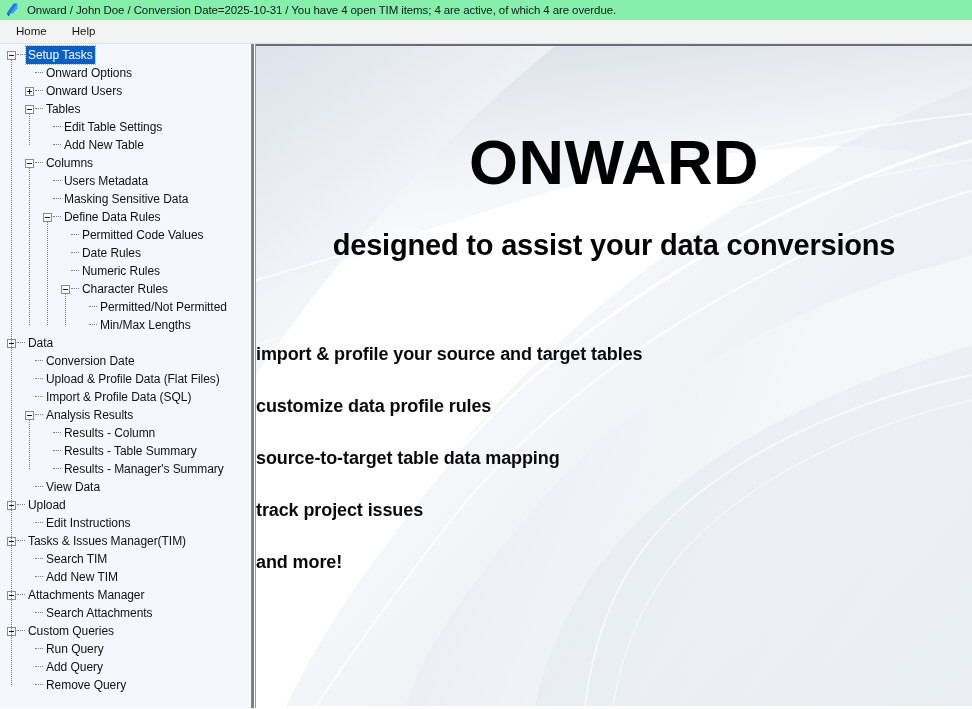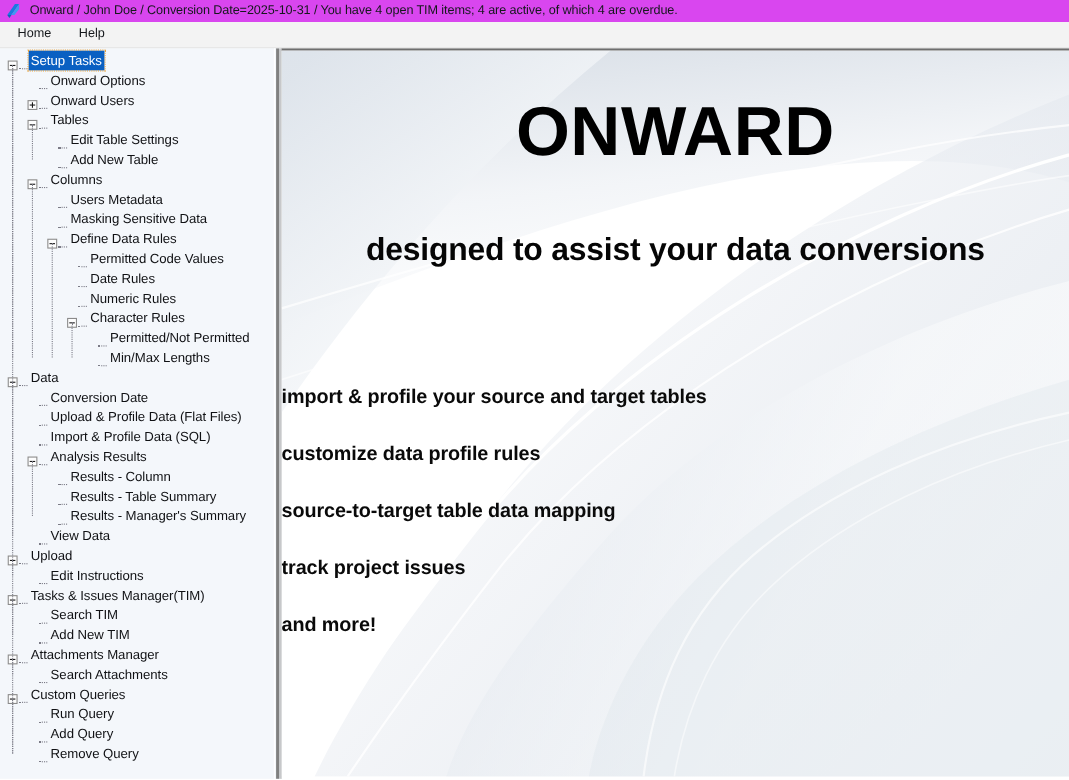--- a/index.html
+++ b/index.html
@@ -13,21 +13,21 @@
     background: #ffffff;
     font-family: "Liberation Sans", sans-serif;
     -webkit-font-smoothing: antialiased;
   }
 
   
   #titlebar {
     height: 20px;
     display: flex;
     align-items: center;
-    background: #d946ef;
+    background: #86efac;
     padding-left: 4px;
     box-sizing: border-box;
   }
   #app-icon {
     width: 16px;
     height: 16px;
     flex: 0 0 16px;
     position: relative;
     margin-right: 7px;
   }
@@ -85,21 +85,21 @@
     content: "";
     position: absolute;
     left: 1px; top: 0; bottom: 0;
     width: 3px;
     background: #808080;
   }
 
   .tree-row {
     height: 18px;
     display: flex;
-    align-items: flex-end;
+    align-items: center;
     position: relative;
     white-space: nowrap;
     cursor: default;
   }
   .tree-label {
     font-size: 12px;
     color: #101114;
     line-height: 18px;
     padding: 0 2px;
     letter-spacing: -0.05px;
@@ -171,22 +171,21 @@
     inset: 0;
     pointer-events: none;
   }
   #content-inner {
     position: relative;
     height: 100%;
     display: flex;
     flex-direction: column;
     align-items: center;
     box-sizing: border-box;
-    padding-top: 43px;
-    gap: 24px;
+    padding-top: 85px;
   }
   #brand-title {
     font-size: 63px;
     font-weight: bold;
     color: #000000;
     letter-spacing: 0.5px;
     line-height: 1;
     margin: 0;
   }
   #brand-tagline {

